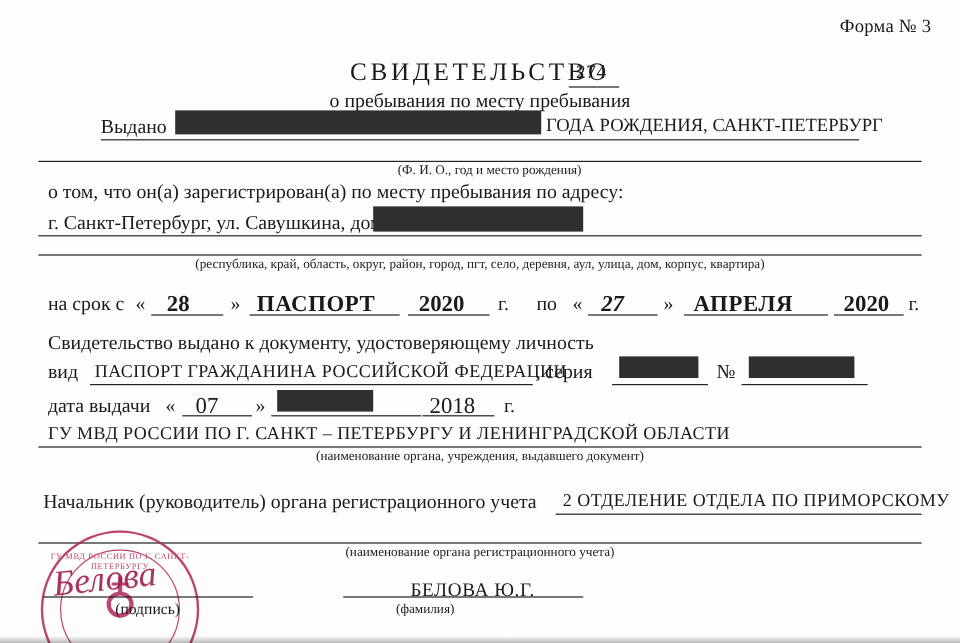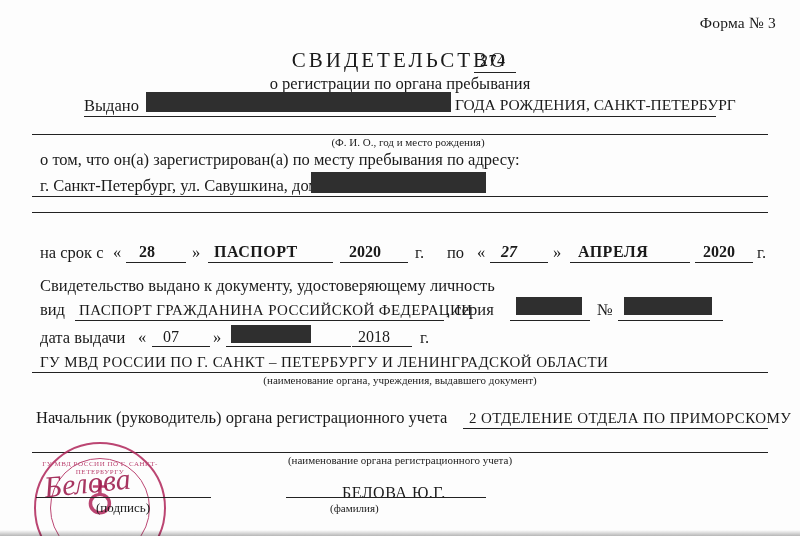--- a/index.html
+++ b/index.html
@@ -74,21 +74,21 @@
     background: #2f2f2f;
   }
   .caption {
     position: absolute;
     left: 0; right: 0;
     text-align: center;
     font-size: 11px;
     color: #222;
   }
   .val {
-    font-size: 16px;
+    font-size: 19px;
   }
   .quote {
     font-size: 16.5px;
   }
   .small-caps {
     font-size: 15px;
     letter-spacing: 0.4px;
   }
   
   .stamp {
@@ -164,36 +164,37 @@
 </style>
 </head>
 <body>
 
 <div class="page">
 
   <div class="form-no">Форма № 3</div>
 
   <div class="title">СВИДЕТЕЛЬСТВО</div>
   <div class="title-num">274</div>
-  <div class="subtitle">о регистрации по органа пребывания</div>
+  <div class="subtitle">о пребывания по месту пребывания</div>
 
   <div class="row" style="left:84px; top:96px;">Выдано</div>
   <div class="redact" style="left:146px; top:92px; width:305px; height:20px;"></div>
   <div class="row" style="left:455px; top:96px; font-size:15.5px;">ГОДА РОЖДЕНИЯ, САНКТ-ПЕТЕРБУРГ</div>
   <div class="rule" style="left:84px; top:116px; width:632px;"></div>
 
   <div class="rule" style="left:32px; top:134px; width:736px;"></div>
   <div class="caption" style="top:136px;margin-left:16px;">(Ф. И. О., год и место рождения)</div>
 
   <div class="row" style="left:40px; top:150px;">о том, что он(а) зарегистрирован(а) по месту пребывания по адресу:</div>
 
   <div class="row" style="left:40px; top:176px;">г. Санкт-Петербург, ул. Савушкина, дом</div>
   <div class="redact" style="left:311px; top:172px; width:175px; height:21px;"></div>
   <div class="rule" style="left:32px; top:196px; width:736px;"></div>
   <div class="rule" style="left:32px; top:212px; width:736px;"></div>
+  <div class="caption" style="top:214px;">(республика, край, область, округ, район, город, пгт, село, деревня, аул, улица, дом, корпус, квартира)</div>
 
   <div class="row" style="left:40px; top:243px;">на срок с</div>
   <div class="row quote" style="left:113px; top:243px;">«</div>
   <div class="row val" style="left:139px; top:243px; font-weight:bold;">28</div>
   <div class="rule" style="left:126px; top:262px; width:60px;"></div>
   <div class="row quote" style="left:192px; top:243px;">»</div>
   <div class="row val" style="left:214px; top:243px; font-weight:bold; letter-spacing:0.5px;">ПАСПОРТ</div>
   <div class="rule" style="left:208px; top:262px; width:125px;"></div>
   <div class="row val" style="left:349px; top:243px; font-weight:bold;">2020</div>
   <div class="rule" style="left:340px; top:262px; width:68px;"></div>

